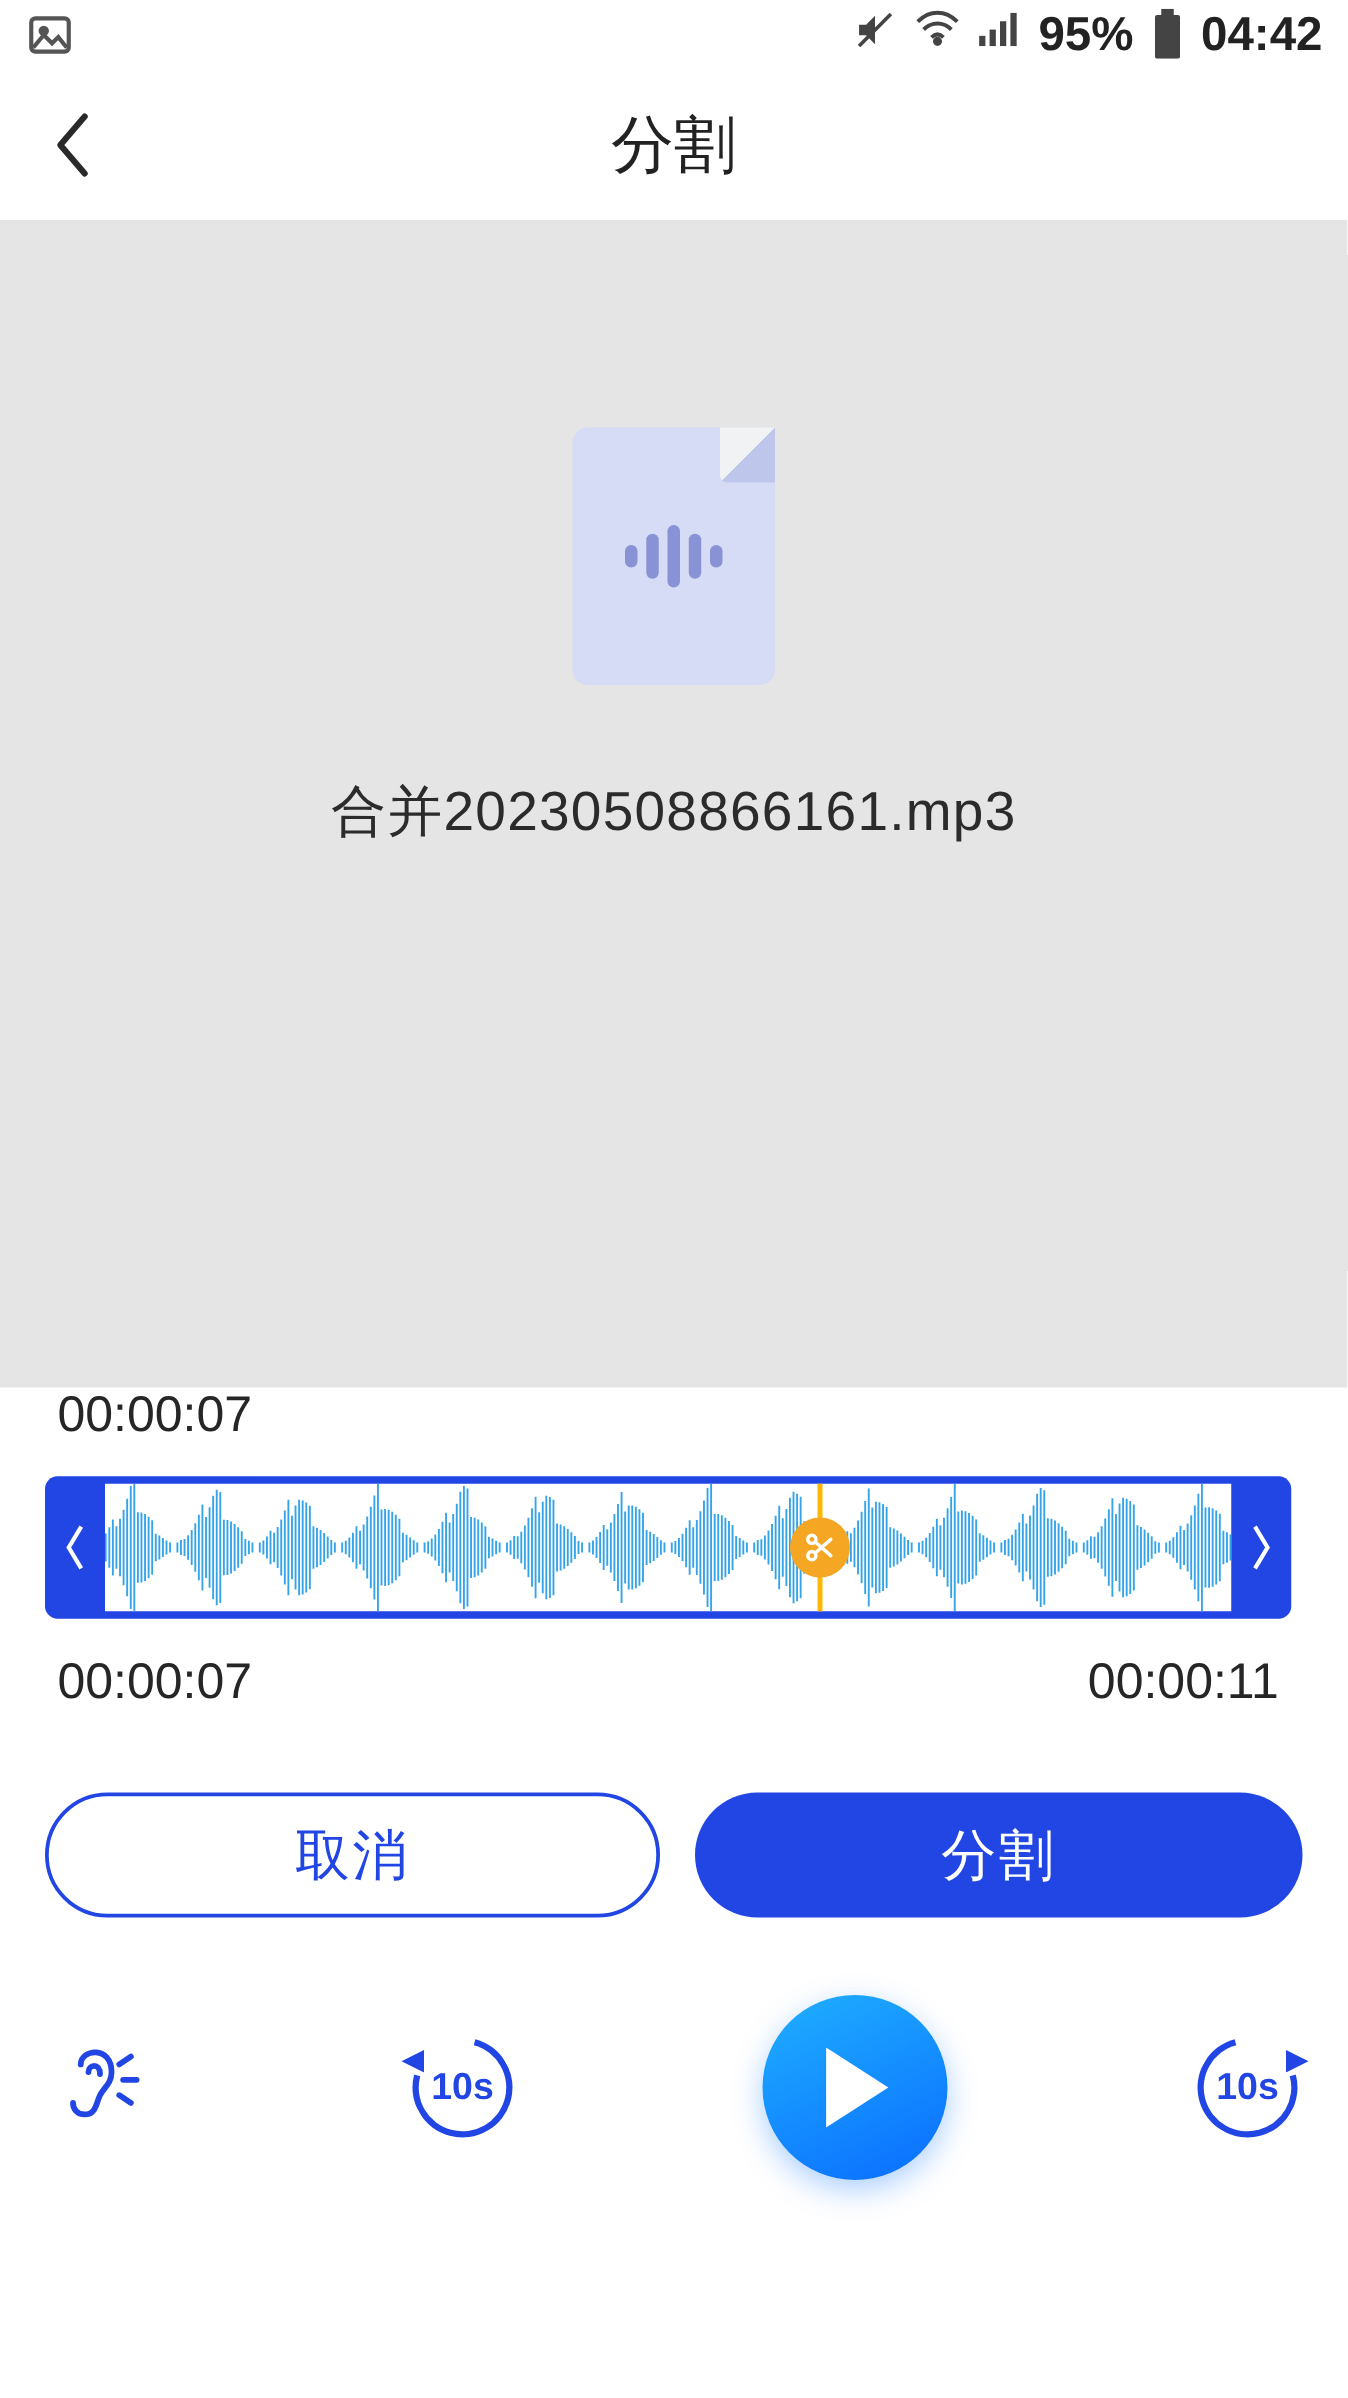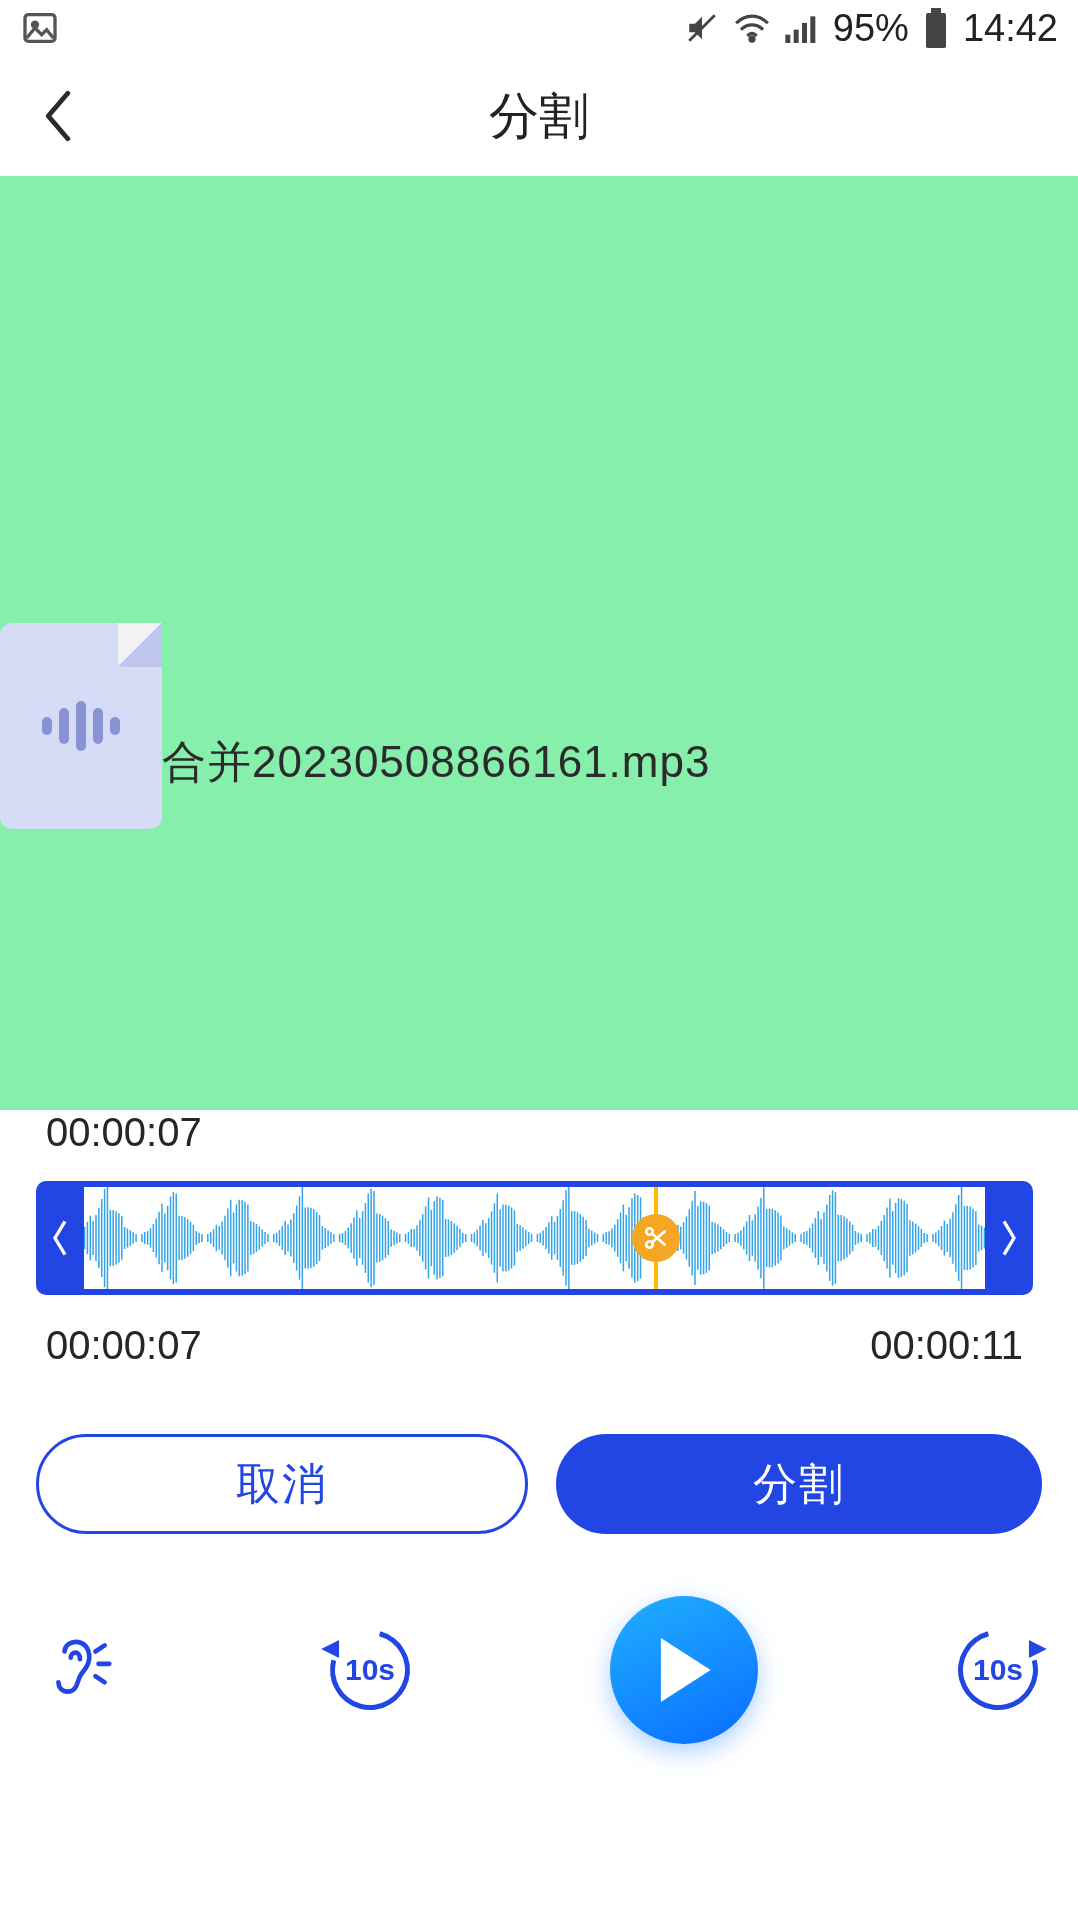--- a/index.html
+++ b/index.html
@@ -14,21 +14,21 @@
     .status-bar {
       height: 56px;
       display: flex;
       align-items: center;
       justify-content: space-between;
       padding: 0 20px;
       background: #fff;
       color: #222;
     }
     .status-left { display: flex; align-items: center; gap: 8px; }
-    .status-right { display: flex; align-items: center; gap: 14px; font-size: 38px; font-weight: 400; }
+    .status-right { display: flex; align-items: flex-start; gap: 14px; font-size: 38px; font-weight: 700; }
     .icon-svg { display: block; }
 
     .app-header {
       height: 120px;
       display: flex;
       align-items: center;
       justify-content: center;
       position: relative;
       background: #fff;
     }
@@ -36,24 +36,24 @@
       position: absolute;
       left: 34px;
       top: 50%;
       transform: translateY(-50%);
       width: 48px; height: 48px;
       display: flex; align-items: center; justify-content: center;
     }
     .title { font-size: 50px; color: #222; font-weight: 500; }
 
     .main-content {
-      background: #86efac;
+      background: #e5e5e5;
       height: 934px;
       display: flex;
-      flex-direction: row;
+      flex-direction: column;
       align-items: center;
       padding-top: 166px;
     }
     .file-card {
       width: 162px; height: 206px;
       background: #d7dcf6;
       border-radius: 12px;
       position: relative;
       display: flex; align-items: center; justify-content: center;
     }
@@ -226,21 +226,21 @@
       <rect x="0" y="13" width="3" height="5"></rect>
       <rect x="5" y="10" width="3" height="8"></rect>
       <rect x="10" y="6" width="3" height="12"></rect>
       <rect x="15" y="2" width="3" height="16"></rect>
     </svg>
     <span>95%</span>
     <svg class="icon-svg" width="26" height="40" viewBox="0 0 14 24" fill="#444">
       <rect x="4" y="0" width="6" height="3"></rect>
       <rect x="1" y="3" width="12" height="21" rx="1"></rect>
     </svg>
-    <span>14:42</span>
+    <span>04:42</span>
   </div>
 </div>
 
 <div class="app-header">
   <div class="back-btn">
     <svg width="36" height="52" viewBox="0 0 20 32" fill="none" stroke="#2a2a2a" stroke-width="3" stroke-linecap="round" stroke-linejoin="round">
       <polyline points="16,2 4,16 16,30"></polyline>
     </svg>
   </div>
   <div class="title">分割</div>

